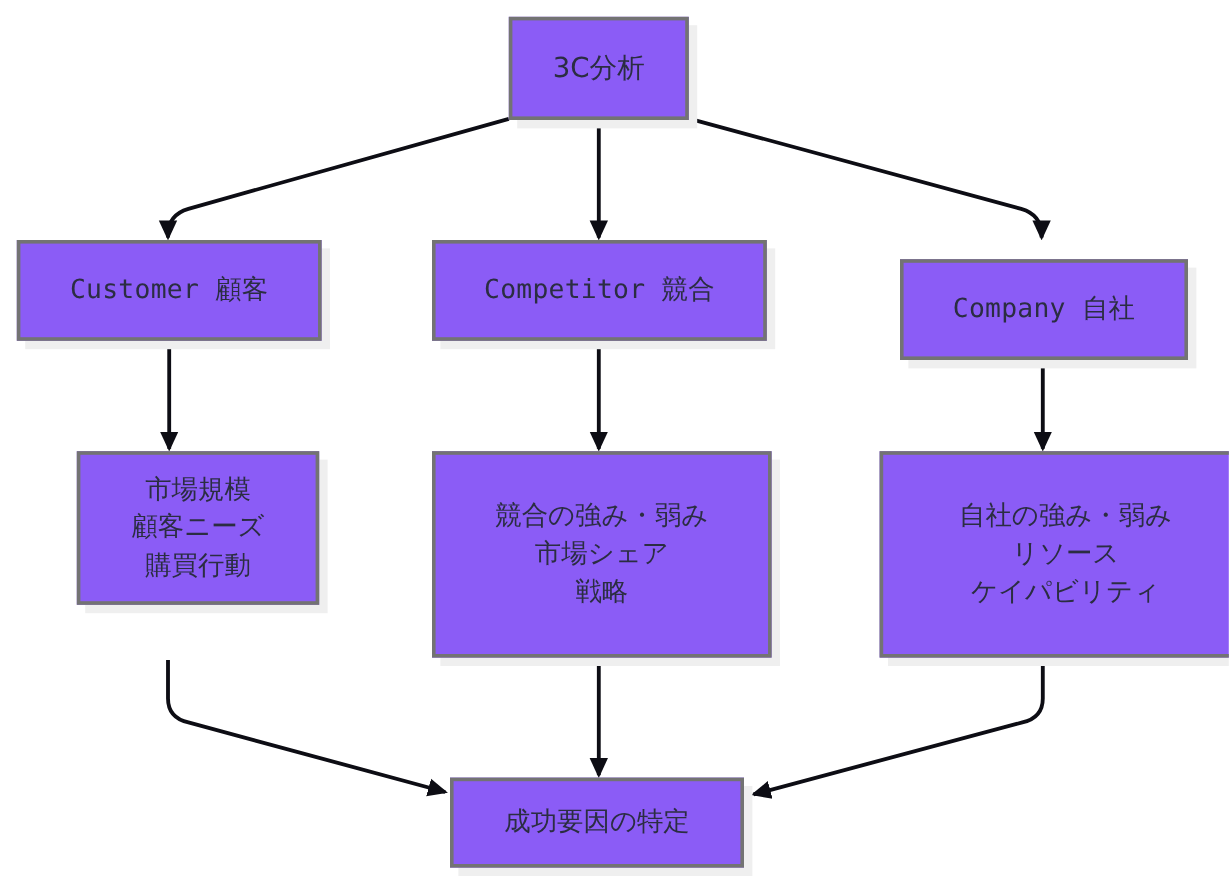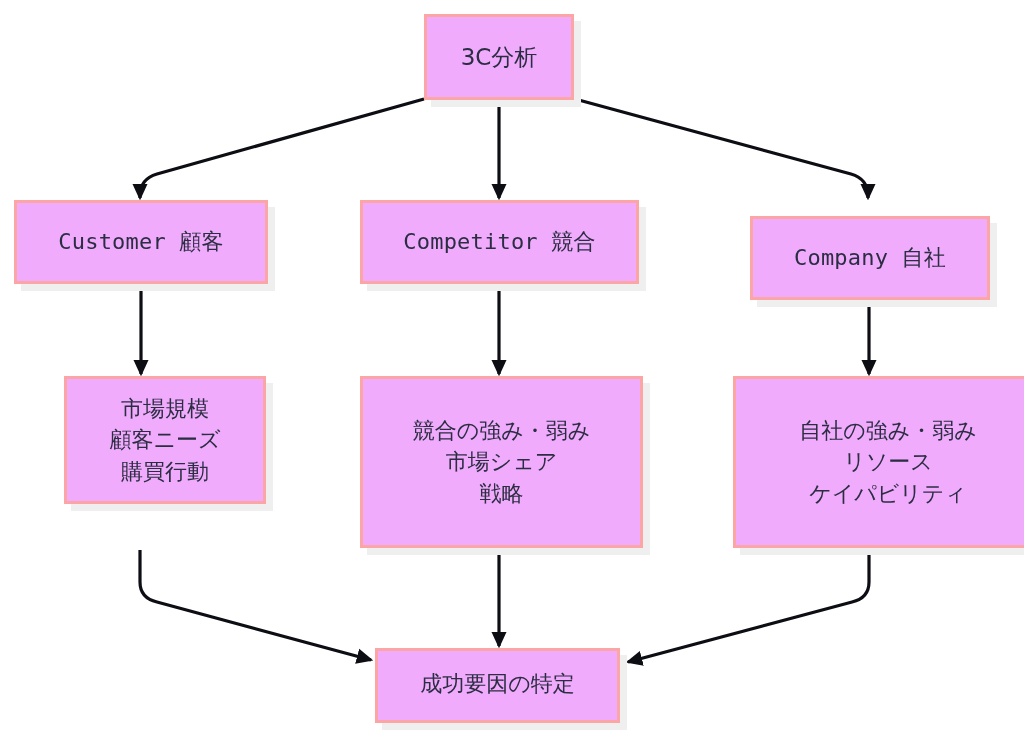--- a/index.html
+++ b/index.html
@@ -29,22 +29,22 @@
     width: 1024px;
     height: 745px;
     z-index: 1;
   }
 
   
   .node {
     position: absolute;
     z-index: 2;
     box-sizing: border-box;
-    background: #f0abfc;
-    border: 3px solid #fca5a5;
+    background: #8b5cf6;
+    border: 3px solid #737373;
     box-shadow: 7px 7px 0 0 #efefef;
     display: flex;
     align-items: center;
     justify-content: center;
     text-align: center;
   }
 
   .node-label {
     color: #2b2d42;
     line-height: 1.42;
@@ -79,21 +79,20 @@
   .node-detail-0 { left: 41px;  top: 376px; width: 202px; height: 128px; margin-left: 23px; }
   .node-detail-1 { left: 360px; top: 376px; width: 283px; height: 172px; }
   .node-detail-2 { left: 733px; top: 376px; width: 310px; height: 172px; }
 
   
   .node-outcome {
     left: 375px;
     top: 648px;
     width: 245px;
     height: 75px;
-    font-family: Liberation Mono, monospace;
   }
   .node-outcome .node-label {
     font-size: 22px;
   }
 </style>
 </head>
 <body>
 
 <div id="diagram-root">
 

